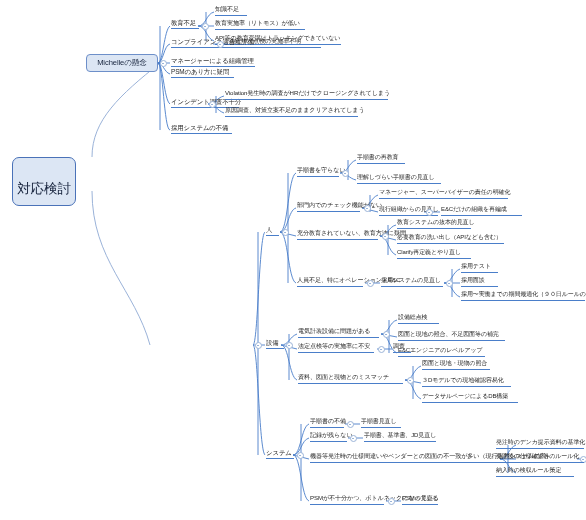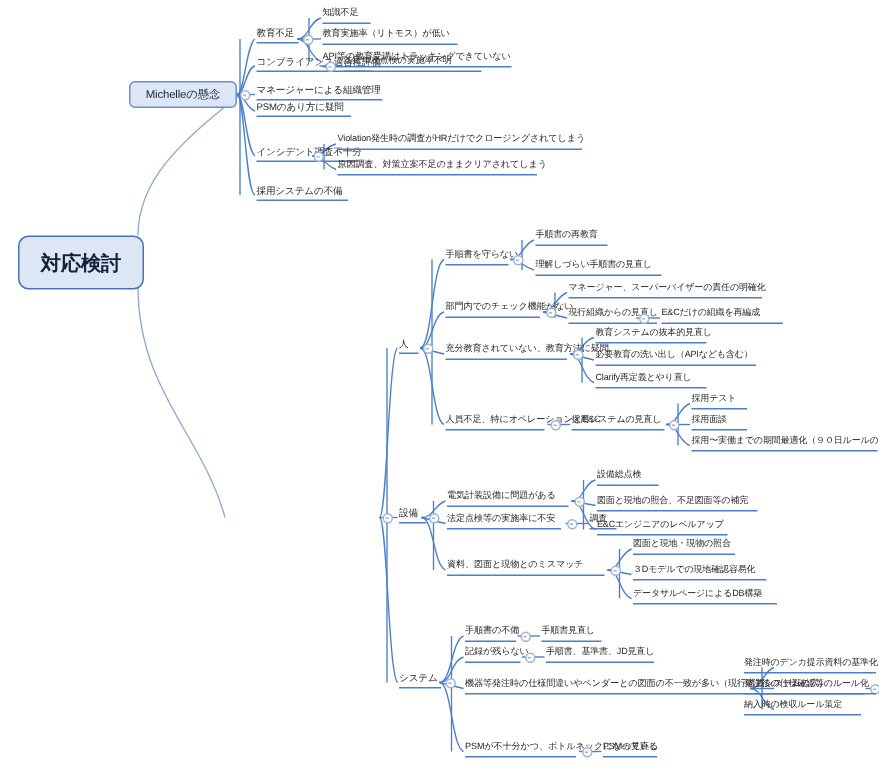--- a/index.html
+++ b/index.html
@@ -20,24 +20,24 @@
   }
 
   
   .root{
     box-sizing:border-box;
     background:#dce6f4;
     border:1.6px solid #4a72b8;
     border-radius:7px;
     color:#14203a;
     font-size:13.5px;
-    font-weight:bold;
+    font-weight:normal;
     text-align:center;
-    padding:11px 0 8px 0;
-    width:84px;
+    padding:24px 0 8px 0;
+    width:64px;
     left:12px;top:157px;
   }
 
   
   .b1{
     box-sizing:border-box;
     background:#dce6f4;
     border:1.2px solid #6d8fc9;
     border-radius:4px;
     font-size:7.6px;

